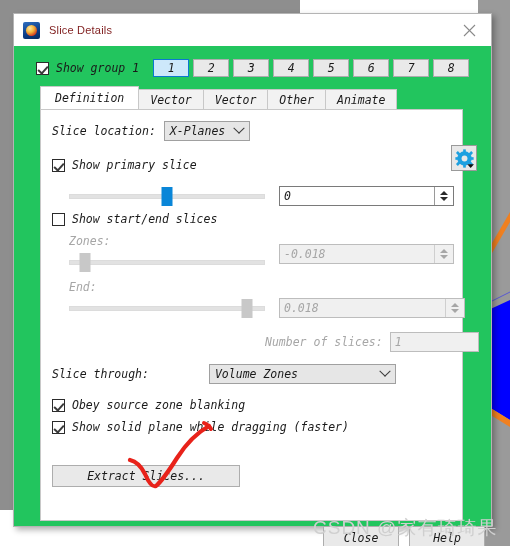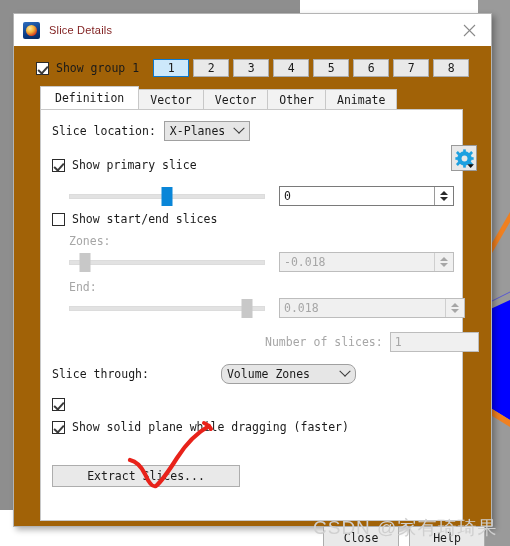--- a/index.html
+++ b/index.html
@@ -61,21 +61,22 @@
   }
   #close-btn {
     position: absolute; right: 0; top: 0; width: 44px; height: 32px;
     display: flex; align-items: center; justify-content: center;
     cursor: pointer;
   }
   #close-btn svg { display: block; }
 
   #body {
     position: absolute; left: 0; top: 32px; right: 0; bottom: 0;
-    background: #a16207;
+    background: #22c55e;
+    font-style: italic;
   }
 
   
   #group-row {
     position: absolute; left: 22px; top: 13px;
     display: flex; align-items: center;
   }
   .cbx {
     width: 13px; height: 13px; flex: none;
     border: 1px solid #2b2b2b; background: #ffffff;
@@ -329,21 +330,21 @@
       <div class="row" style="left:11px; top:102px;">
         <div class="cbx"></div>
         <div class="lbl" style="margin-left:7px;">Show start/end slices</div>
       </div>
 
       <div class="lbl dis" style="position:absolute; left:28px; top:124px;">Zones:</div>
       <div class="slider dis" style="position:absolute; left:28px; top:142px; width:196px;">
         <div class="track"></div>
         <div class="knob" style="left:8%;"></div>
       </div>
-      <div class="spin dis" style="position:absolute; left:238px; top:142px; width:175px;">
+      <div class="spin dis" style="position:absolute; left:238px; top:134px; width:175px;">
         <div class="sv">-0.018</div>
         <div class="sb">
             <i class="up"></i>
             <i class="dn"></i>
           </div>
       </div>
 
       <div class="lbl dis" style="position:absolute; left:28px; top:170px;">End:</div>
       <div class="slider dis" style="position:absolute; left:28px; top:188px; width:196px;">
         <div class="track"></div>
@@ -357,28 +358,29 @@
           </div>
       </div>
 
       <div class="row" style="left:224px; top:222px;">
         <div class="lbl dis">Number of slices:</div>
         <div class="field" style="width:89px; margin-left:7px;">1</div>
       </div>
 
       <div class="row" style="left:11px; top:254px;gap:48px;">
         <div class="lbl">Slice through:</div>
-        <div class="combo" style="width:135px; margin-left:24px;border-radius:8px;">
+        <div class="combo" style="width:187px; margin-left:12px;">
           <div class="cv">Volume Zones</div>
           <div class="arw"></div>
         </div>
       </div>
 
       <div class="row" style="left:11px; top:288px;">
         <div class="cbx checked"></div>
+        <div class="lbl" style="margin-left:7px;">Obey source zone blanking</div>
       </div>
       <div class="row" style="left:11px; top:310px;">
         <div class="cbx checked"></div>
         <div class="lbl" style="margin-left:7px;">Show solid plane while dragging (faster)</div>
       </div>
 
       <div class="pbtn" id="extract-btn">Extract Slices...</div>
     </div>
 
     <div class="pbtn" id="close-button">Close</div>

